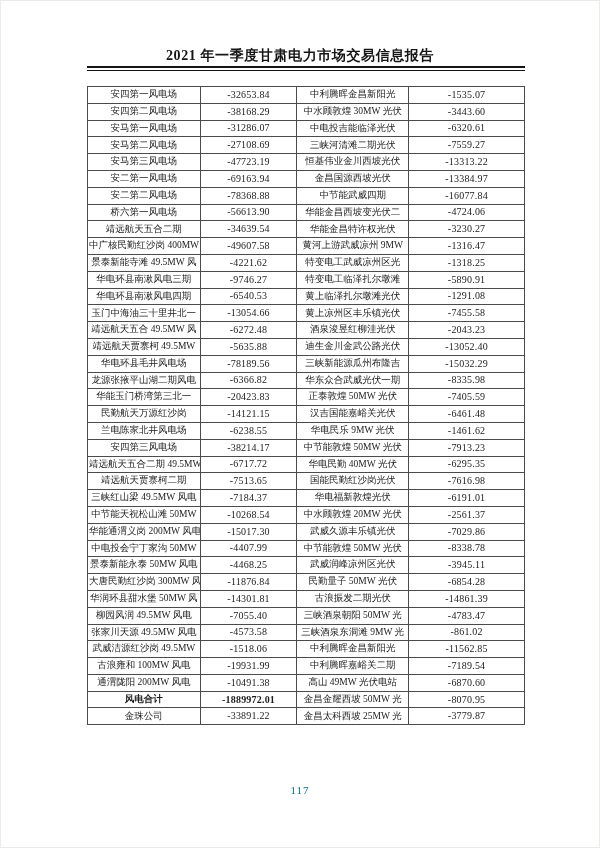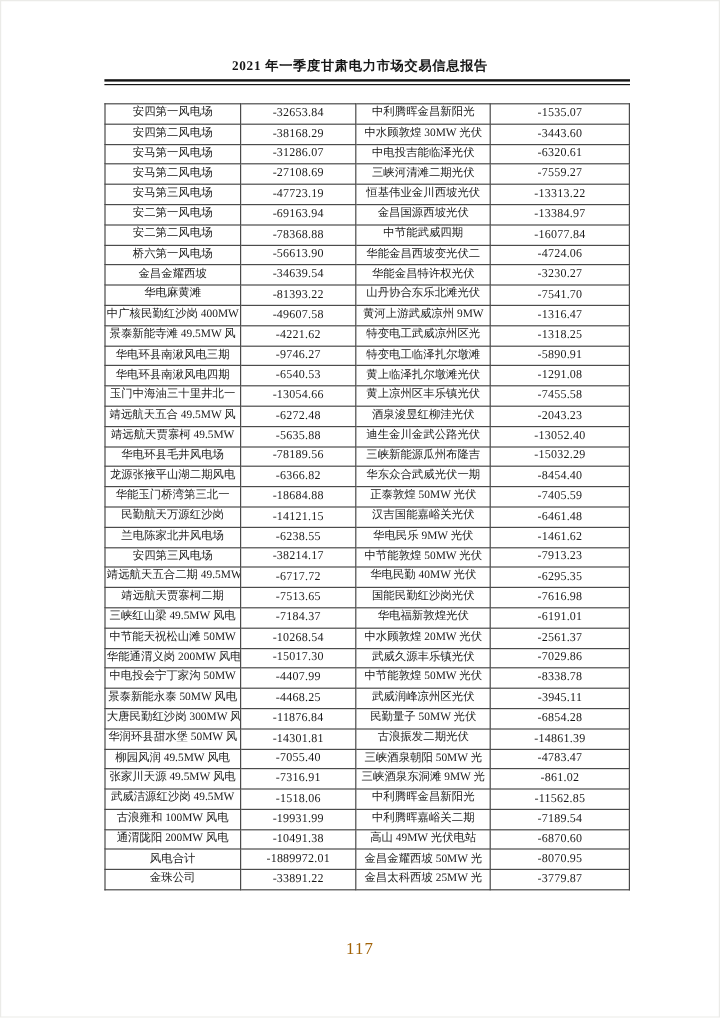--- a/index.html
+++ b/index.html
@@ -17,21 +17,21 @@
     inset: 0;
     background: #ffffff;
     box-shadow: inset 0 0 0 1px #ebebe8;
   }
   .doc-title {
     position: absolute;
     top: 47px;
     left: 0;
     right: 0;
     text-align: center;
-    font-size: 11px;
+    font-size: 14px;
     font-weight: bold;
     letter-spacing: 0.6px;
     color: #161616;
   }
   .title-rule {
     position: absolute;
     top: 66px;
     left: 87px;
     width: 438px;
     height: 2px;
@@ -52,29 +52,29 @@
     height: 15.8px;
     padding: 0 1px;
     text-align: center;
     vertical-align: middle;
     line-height: 1;
     white-space: nowrap;
     overflow: hidden;
   }
   td.name { font-size: 9.5px; }
   td.num  { font-size: 10px; letter-spacing: 0.2px; }
-  tr.bold-row td.b { font-weight: normal; }
+  tr.bold-row td.b { font-weight: bold; }
   .page-number {
     position: absolute;
     top: 784px;
     left: 0;
     right: 0;
     text-align: center;
-    font-size: 14px;
-    color: #a16207;
+    font-size: 11px;
+    color: #0369a1;
     letter-spacing: 1px;
   }
 </style>
 </head>
 <body>
 
 <div class="page">
 
   <div class="doc-title">2021 年一季度甘肃电力市场交易信息报告</div>
 
@@ -130,30 +130,24 @@
           <td class="name">中节能武威四期</td>
           <td class="num">-16077.84</td>
         </tr>
         <tr>
           <td class="name">桥六第一风电场</td>
           <td class="num">-56613.90</td>
           <td class="name">华能金昌西坡变光伏二</td>
           <td class="num">-4724.06</td>
         </tr>
         <tr>
-          <td class="name">金昌金耀西坡</td>
+          <td class="name">靖远航天五合二期</td>
           <td class="num">-34639.54</td>
           <td class="name">华能金昌特许权光伏</td>
           <td class="num">-3230.27</td>
-        </tr>
-        <tr>
-          <td class="name">华电麻黄滩</td>
-          <td class="num">-81393.22</td>
-          <td class="name">山丹协合东乐北滩光伏</td>
-          <td class="num">-7541.70</td>
         </tr>
         <tr>
           <td class="name">中广核民勤红沙岗 400MW</td>
           <td class="num">-49607.58</td>
           <td class="name">黄河上游武威凉州 9MW</td>
           <td class="num">-1316.47</td>
         </tr>
         <tr>
           <td class="name">景泰新能寺滩 49.5MW 风</td>
           <td class="num">-4221.62</td>
@@ -193,25 +187,25 @@
         <tr>
           <td class="name">华电环县毛井风电场</td>
           <td class="num">-78189.56</td>
           <td class="name">三峡新能源瓜州布隆吉</td>
           <td class="num">-15032.29</td>
         </tr>
         <tr>
           <td class="name">龙源张掖平山湖二期风电</td>
           <td class="num">-6366.82</td>
           <td class="name">华东众合武威光伏一期</td>
-          <td class="num">-8454.40</td>
+          <td class="num">-8335.98</td>
         </tr>
         <tr>
           <td class="name">华能玉门桥湾第三北一</td>
-          <td class="num">-18684.88</td>
+          <td class="num">-20423.83</td>
           <td class="name">正泰敦煌 50MW 光伏</td>
           <td class="num">-7405.59</td>
         </tr>
         <tr>
           <td class="name">民勤航天万源红沙岗</td>
           <td class="num">-14121.15</td>
           <td class="name">汉吉国能嘉峪关光伏</td>
           <td class="num">-6461.48</td>
         </tr>
         <tr>
@@ -281,21 +275,21 @@
           <td class="num">-14861.39</td>
         </tr>
         <tr>
           <td class="name">柳园风润 49.5MW 风电</td>
           <td class="num">-7055.40</td>
           <td class="name">三峡酒泉朝阳 50MW 光</td>
           <td class="num">-4783.47</td>
         </tr>
         <tr>
           <td class="name">张家川天源 49.5MW 风电</td>
-          <td class="num">-7316.91</td>
+          <td class="num">-4573.58</td>
           <td class="name">三峡酒泉东洞滩 9MW 光</td>
           <td class="num">-861.02</td>
         </tr>
         <tr>
           <td class="name">武威洁源红沙岗 49.5MW</td>
           <td class="num">-1518.06</td>
           <td class="name">中利腾晖金昌新阳光</td>
           <td class="num">-11562.85</td>
         </tr>
         <tr>

